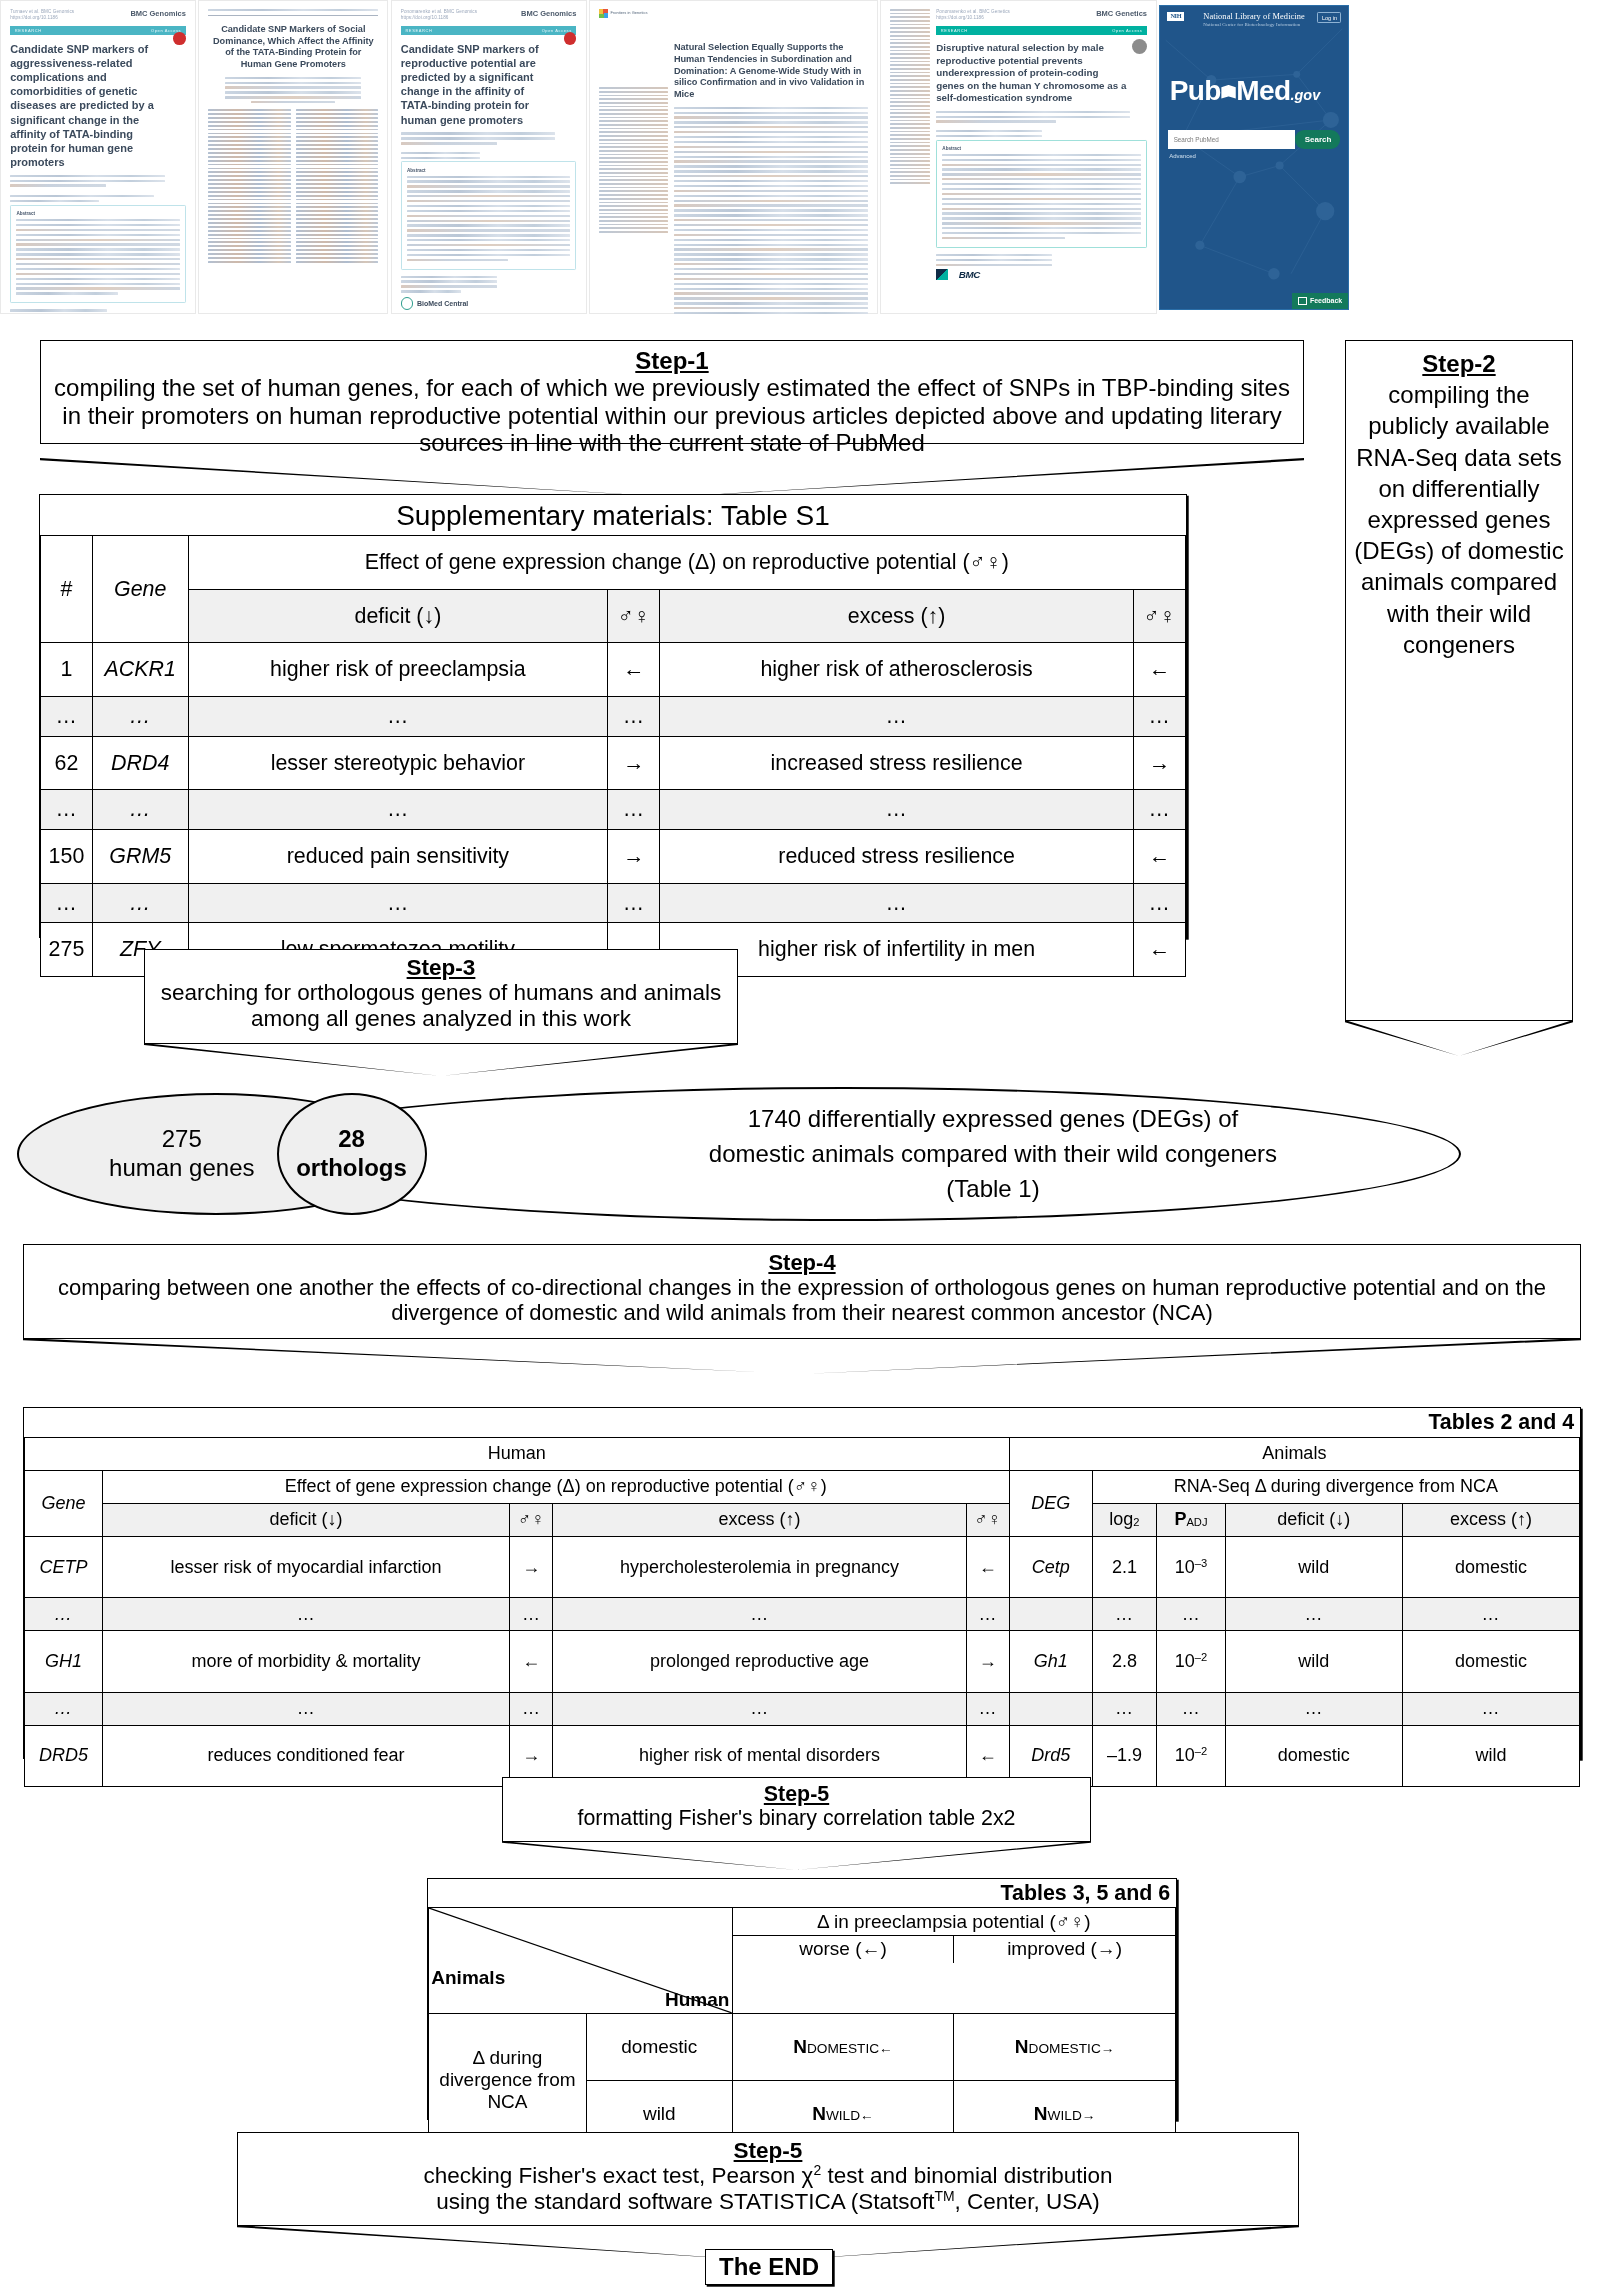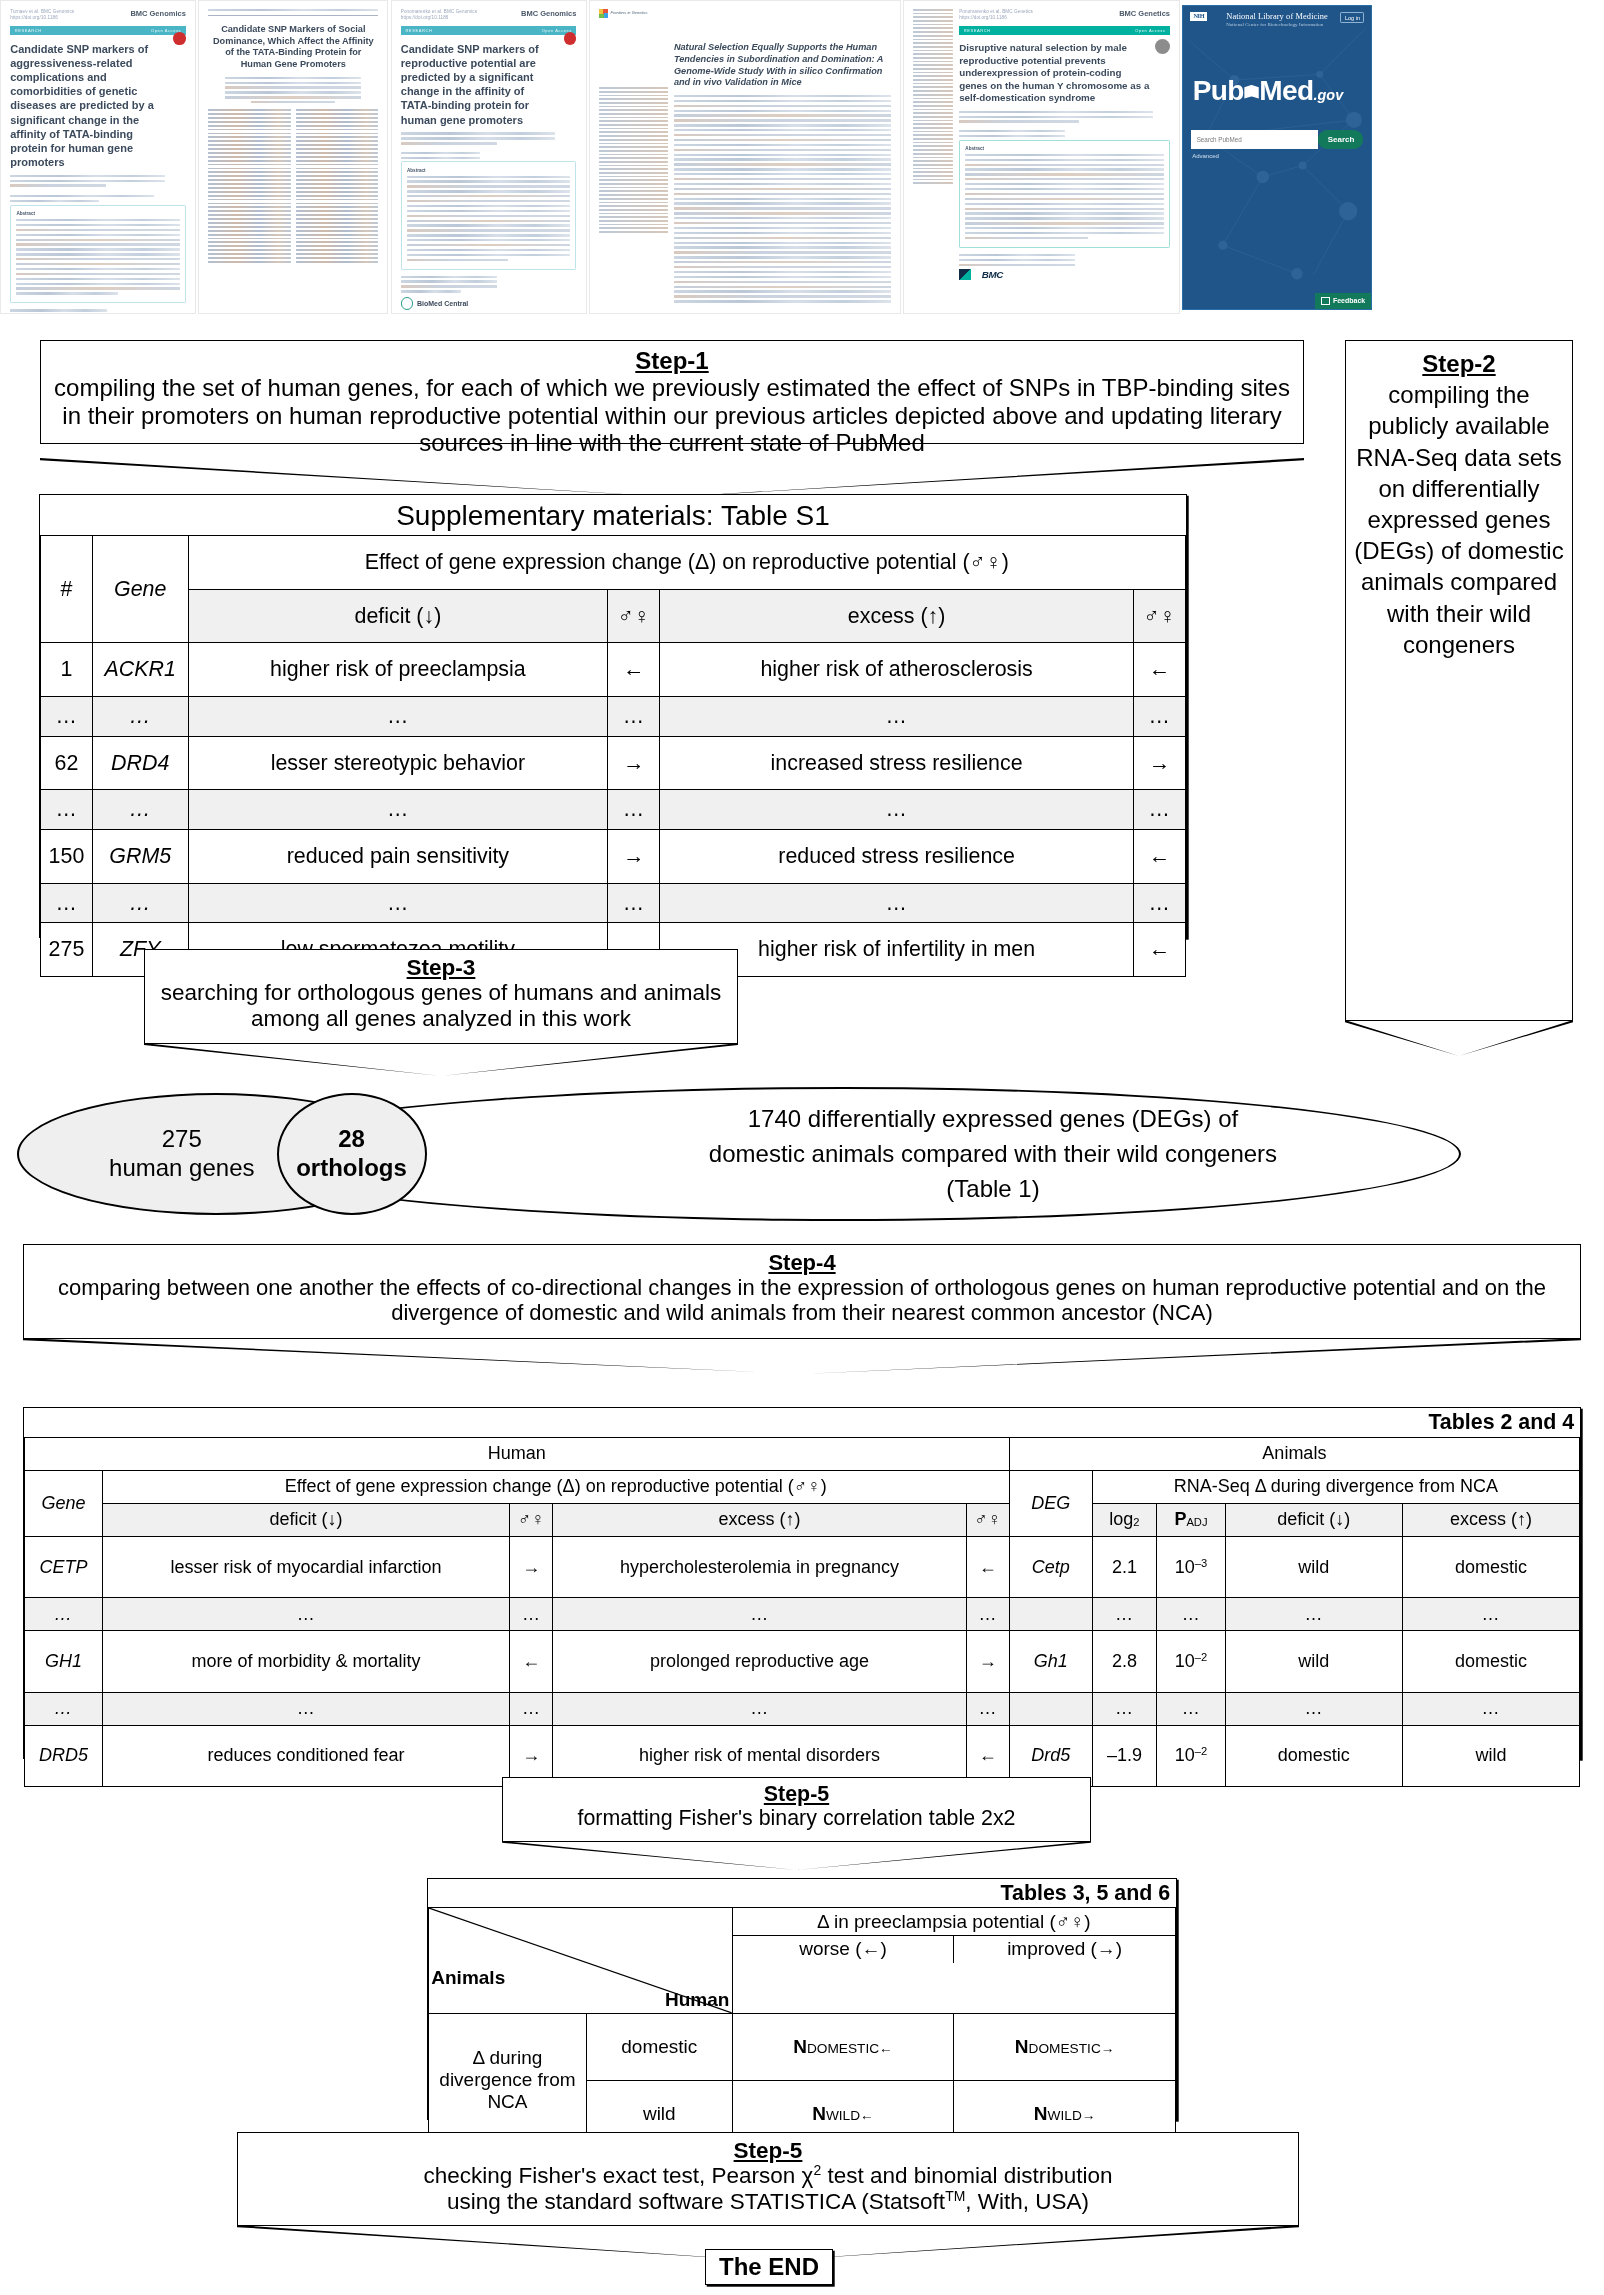--- a/index.html
+++ b/index.html
@@ -315,21 +315,21 @@
             <div></div>
             <div class="short"></div>
           </div>
         <div class="p-logo">
             <div class="circ"></div>
             <div class="lbl">BioMed Central</div>
           </div>
       </div>
     </div>
 
-    <div class="thumb" style="width:312px;height:314px;font-style:italic;">
+    <div class="thumb" style="width:289px;height:314px;">
       <div class="paper" style="display:flex;gap:5.8px;">
         <div style="width:69px;">
           <div style="display:flex;gap:2.3px;align-items:center;margin-bottom:5.8px;">
             <div style="width:9.2px;height:9.2px;background:
                   conic-gradient(#e8533a 0 25%,#3aa0e8 0 50%,#6fbf4a 0 75%,#f2c23e 0 100%);"></div>
             <div style="font-size:4px;color:#53657a;line-height:1.2;">Frontiers in Genetics</div>
           </div>
           <div class="sidecol" style="margin-top:69px;">
             <div></div>
               <div></div>
@@ -862,21 +862,21 @@
         <td><b>N</b><span class="smcaps">WILD←</span></td>
         <td><b>N</b><span class="smcaps">WILD→</span></td>
       </tr>
     </tbody>
       </table>
   </div>
 
   <div class="stepbox" id="step6" style="left:237px;top:2132px;width:1062px;height:94px;font-size:22.5px;padding:4.6px 8px 0 8px;">
     <span class="step-t">Step-5</span>
     <div><span>checking Fisher's exact test, Pearson χ</span><span class="supr">2</span><span> test and binomial distribution</span></div>
-    <div><span>using the standard software STATISTICA (Statsoft</span><span class="supr">TM</span><span>, With, USA)</span></div>
+    <div><span>using the standard software STATISTICA (Statsoft</span><span class="supr">TM</span><span>, Center, USA)</span></div>
   </div>
   <div class="chev" style="left:237px;top:2225px;width:1062px;height:36px;"></div>
 
   <div class="stepbox shadow" id="endnode" style="left:705px;top:2249px;width:128px;height:36px;font-size:24px;font-weight:bold;display:flex;align-items:center;justify-content:center;">
     <span>The END</span>
   </div>
 
 </div>
 
 

